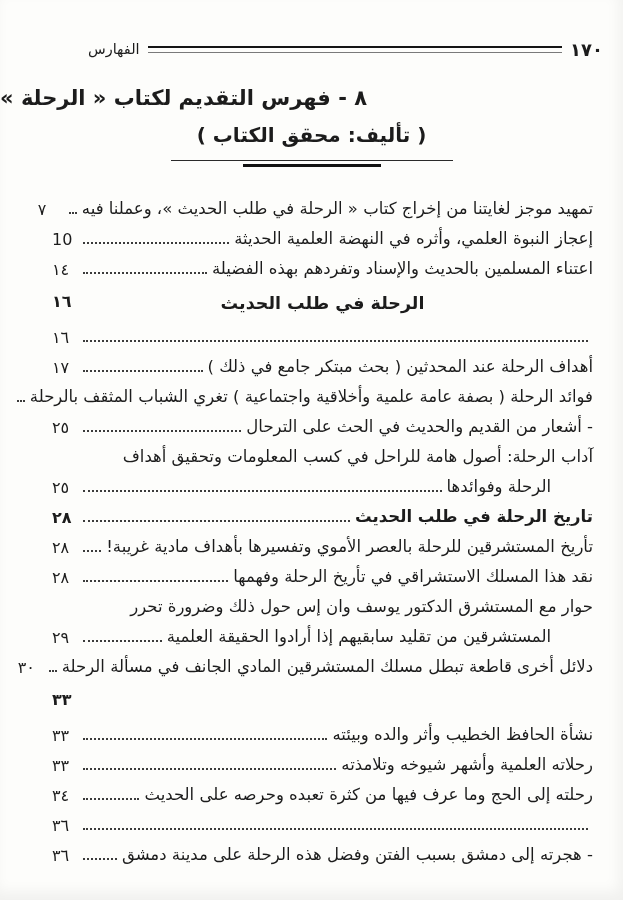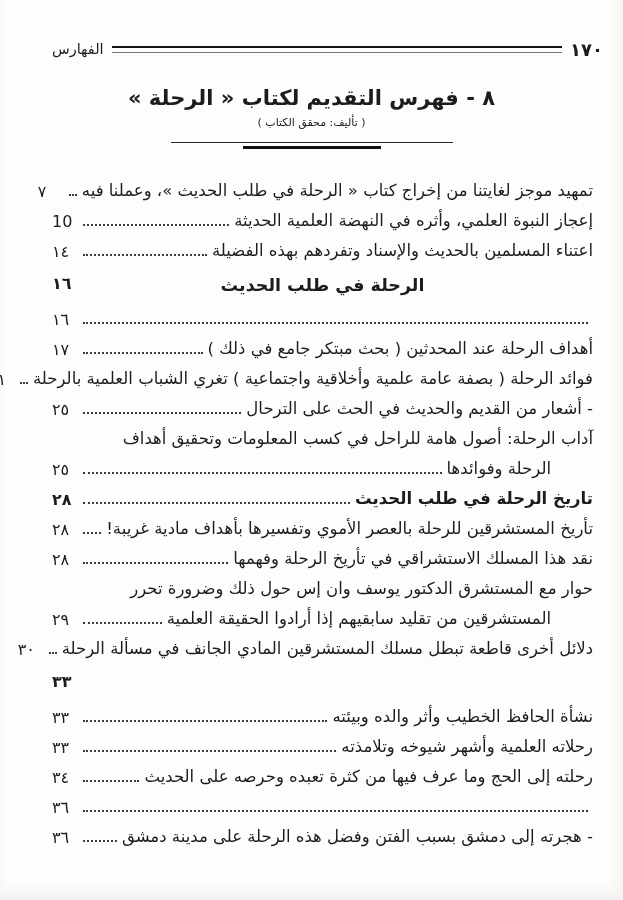--- a/index.html
+++ b/index.html
@@ -37,35 +37,36 @@
   .head-rule {
     flex: 1;
     height: 4px;
     margin: 0 8px;
     border-top: 2.5px solid #151515;
     border-bottom: 1.3px solid #7a7a7a;
   }
   .running-head .section {
     font-size: 14.5px;
     white-space: nowrap;
+    margin-left: 36px;
   }
 
   
   .title {
     margin-top: 26px;
+    text-align: left;
+    font-size: 21px;
+    font-weight: bold;
+    letter-spacing: .5px;
+  }
+  .subtitle {
+    margin-top: 13px;
     text-align: center;
-    font-size: 21px;
-    font-weight: bold;
-    letter-spacing: .5px;
-  }
-  .subtitle {
-    margin-top: 6px;
-    text-align: center;
-    font-size: 11px;
-    font-weight: normal;
+    font-size: 20px;
+    font-weight: bold;
   }
   .title-divider {
     width: 282px;
     margin: 13px auto 0 auto;
     border-top: 1.6px solid #2a2a2a;
   }
   .title-divider .thick {
     width: 138px;
     height: 3.6px;
     background: #111;
@@ -162,21 +163,21 @@
       <span class="num">١٦</span>
     </div>
 
     <div class="row">
       <span class="txt">أهداف الرحلة عند المحدثين ( بحث مبتكر جامع في ذلك )</span>
       <span class="lead"></span>
       <span class="num">١٧</span>
     </div>
 
     <div class="row">
-      <span class="txt">فوائد الرحلة ( بصفة عامة علمية وأخلاقية واجتماعية ) تغري الشباب العلمية بالرحلة</span>
+      <span class="txt">فوائد الرحلة ( بصفة عامة علمية وأخلاقية واجتماعية ) تغري الشباب المثقف بالرحلة</span>
       <span class="lead"></span>
       <span class="num">٢١</span>
     </div>
 
     <div class="row">
       <span class="txt">- أشعار من القديم والحديث في الحث على الترحال</span>
       <span class="lead"></span>
       <span class="num">٢٥</span>
     </div>
 

